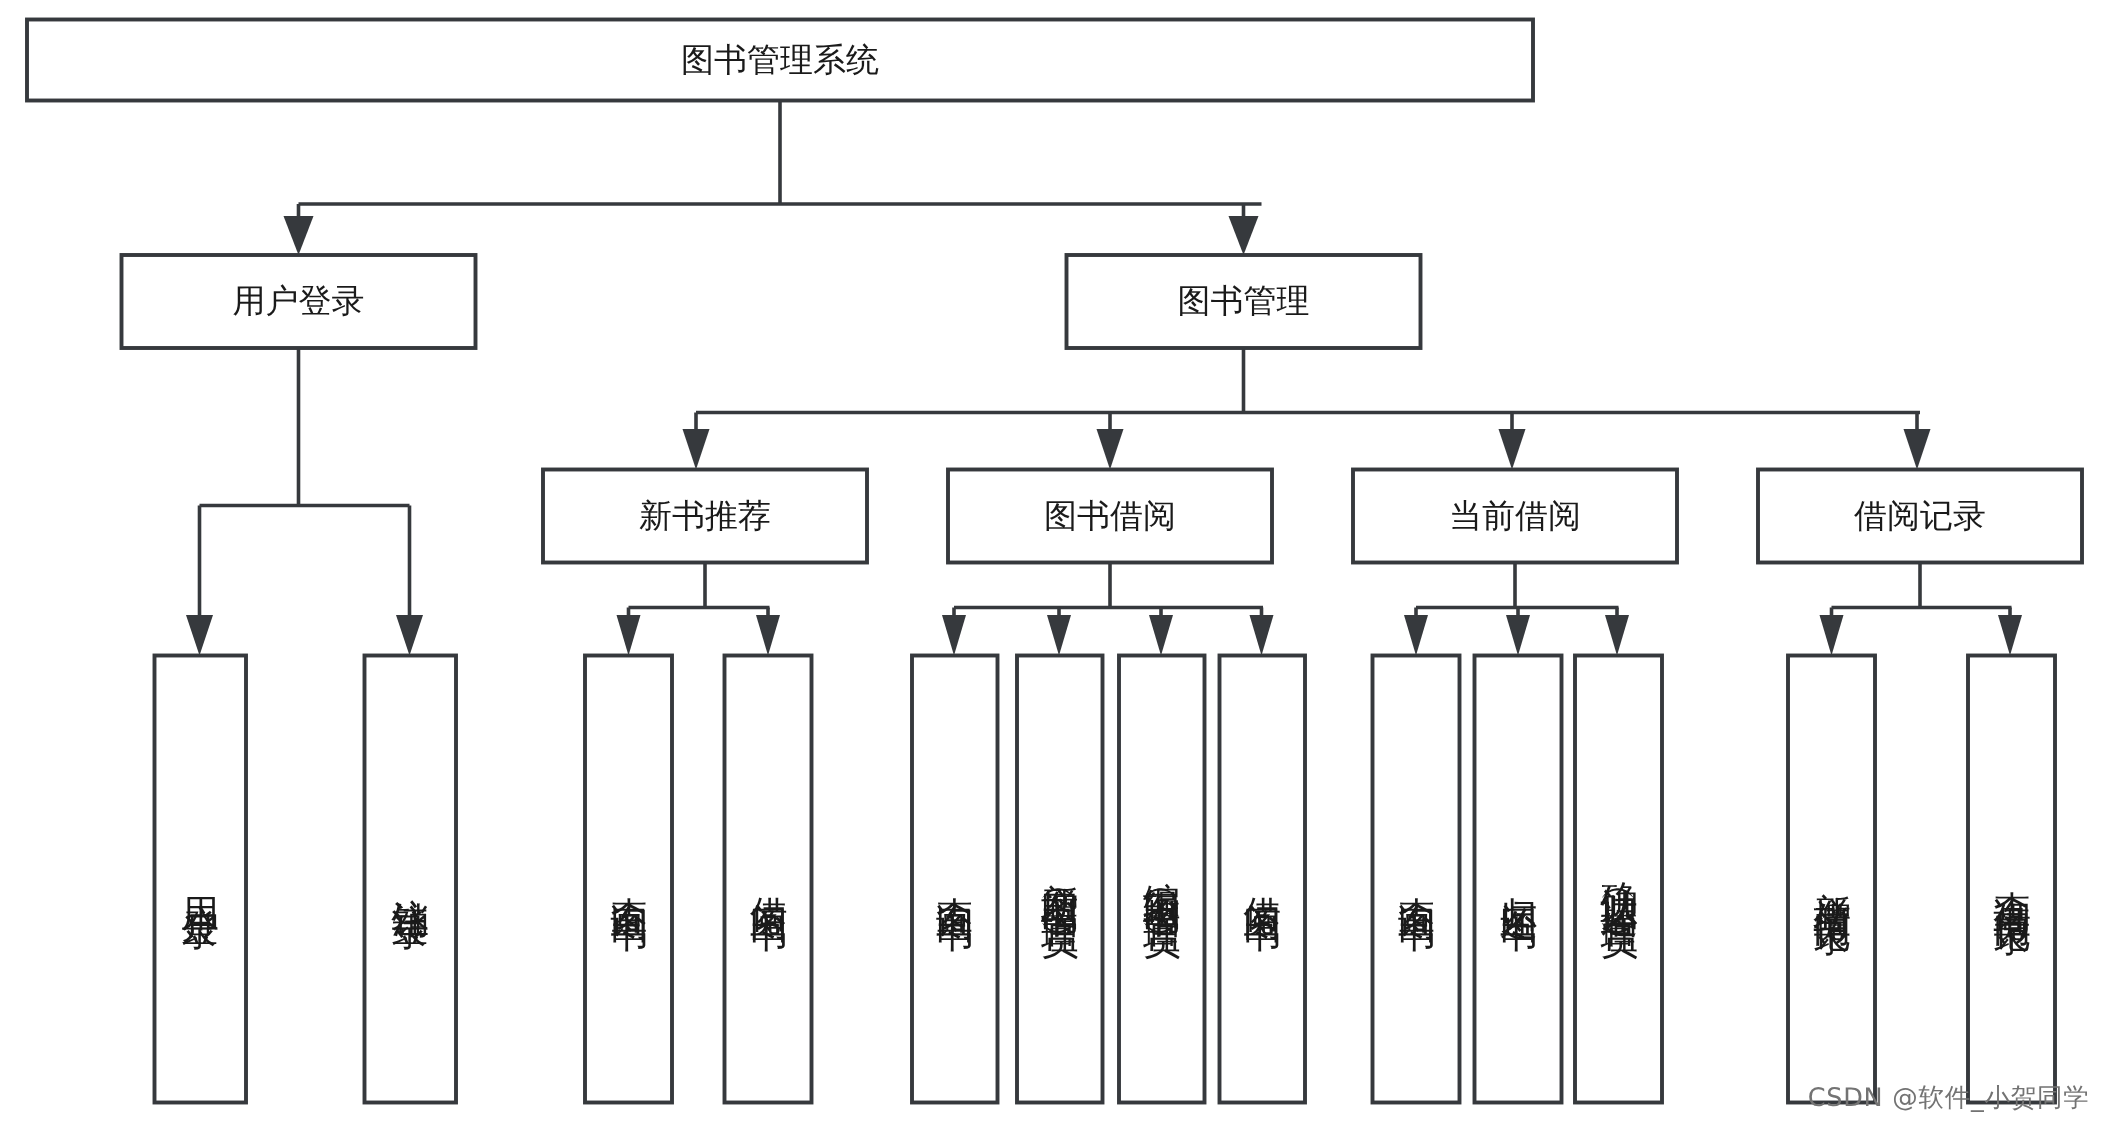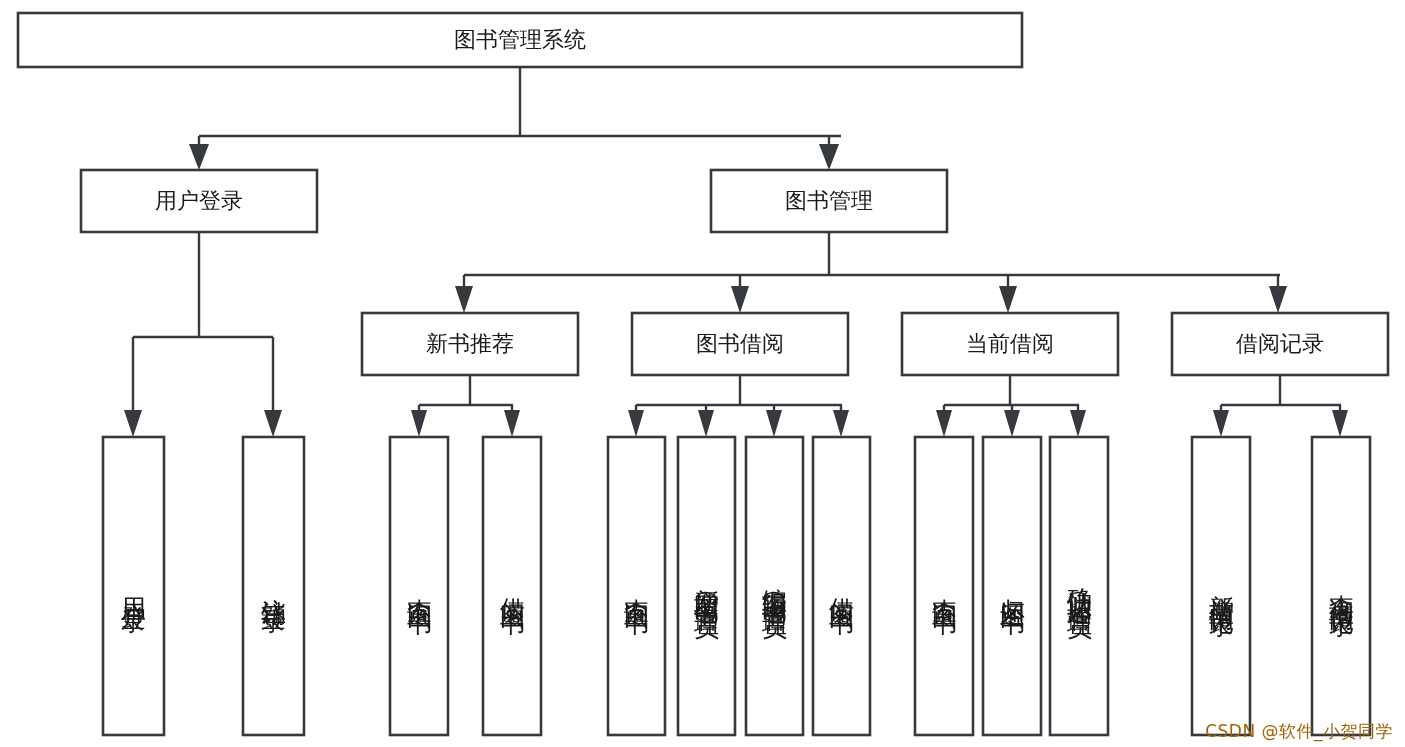--- a/index.html
+++ b/index.html
@@ -56,21 +56,21 @@
     font-size: 22px;
     text-anchor: middle;
     dominant-baseline: middle;
   }
   .watermark-text {
     position: absolute;
     right: 12px;
     bottom: 4px;
     font-family: "DejaVu Sans", "Liberation Sans", sans-serif;
     font-size: 17px;
-    color: #a16207;
+    color: #737373;
     letter-spacing: 0.5px;
     white-space: nowrap;
     user-select: none;
   }
 </style>
 </head>
 <body>
 
 <div id="diagram-root">
 

